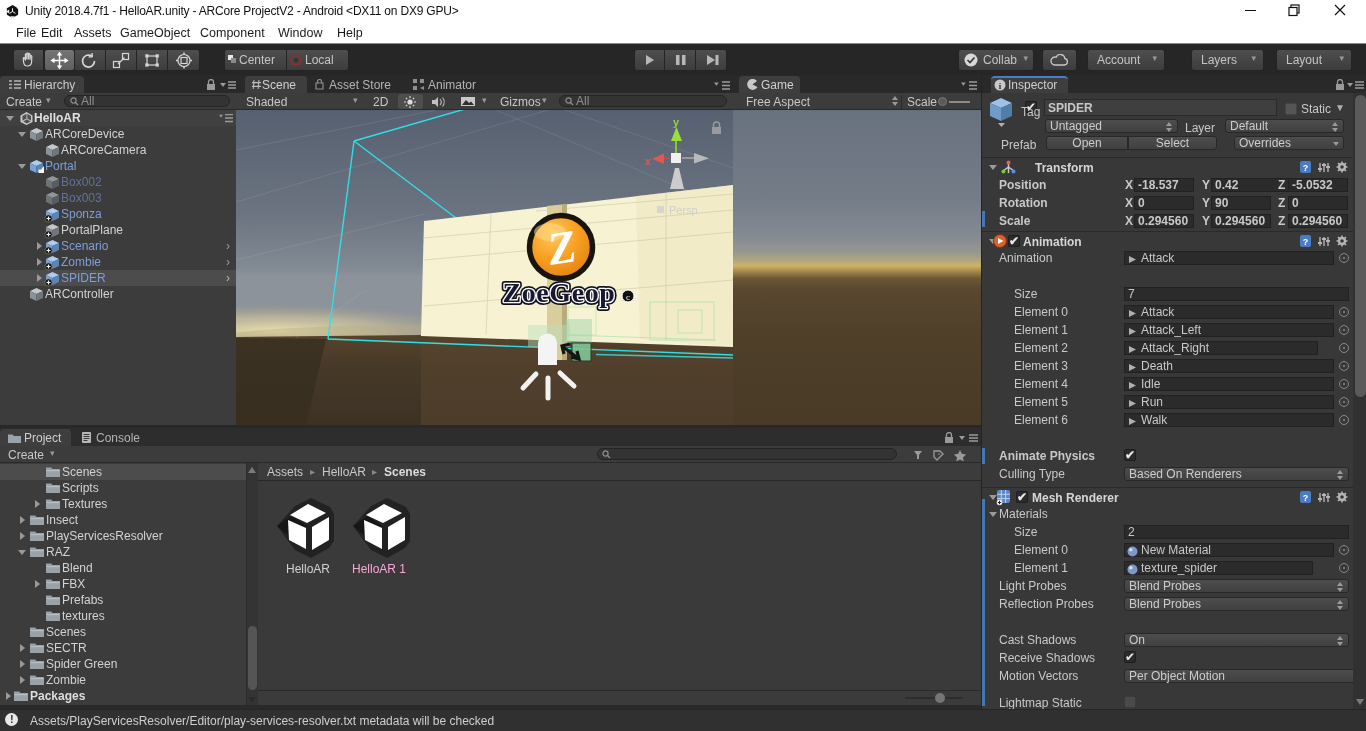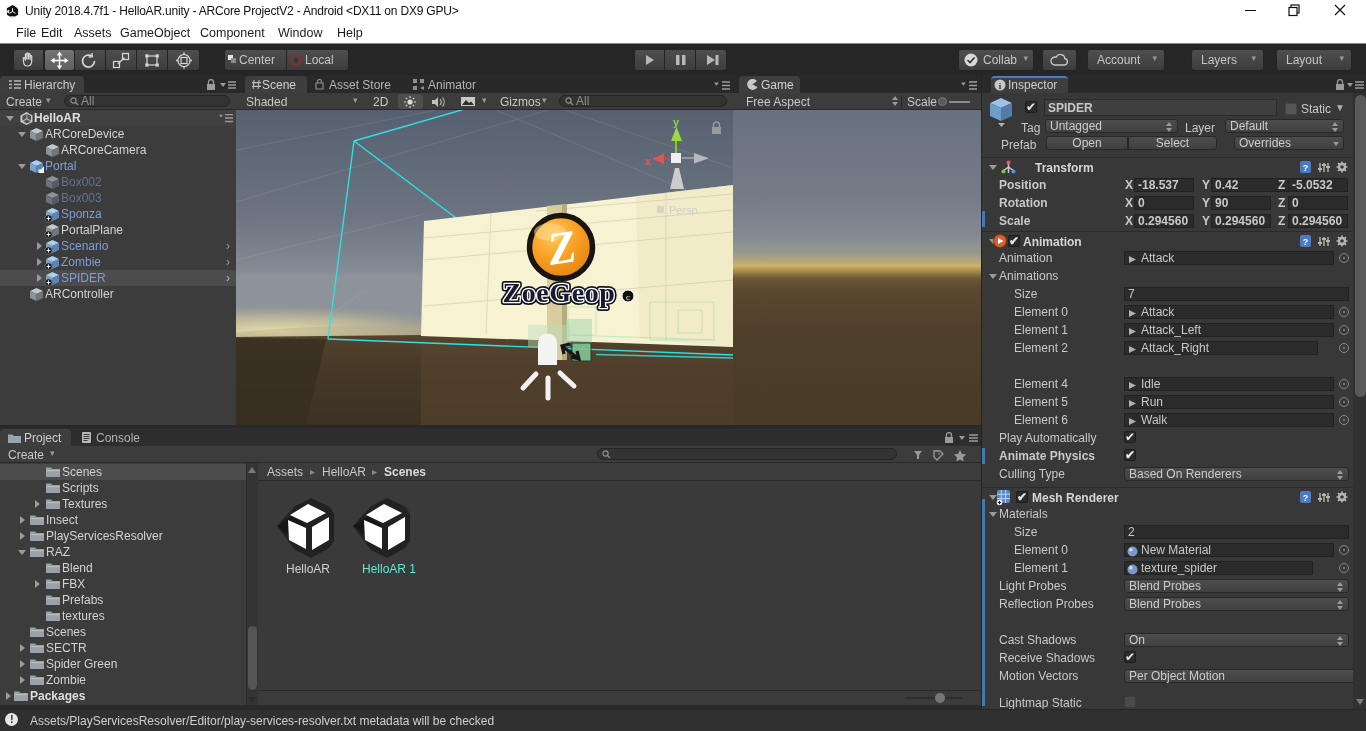--- a/index.html
+++ b/index.html
@@ -558,21 +558,21 @@
     <path fill="#9ec1e8" d="M12 1 L23 6 L12 11 L1 6 Z"></path>
         <path fill="#6f9cc9" d="M1 6 L12 11 L12 24 L1 19 Z"></path>
         <path fill="#537da9" d="M23 6 L12 11 L12 24 L23 19 Z"></path>
     <path d="M9 26 l3.5 4 3.5-4 Z" fill="#b0b0b0"></path>
   </svg>
   <div class="chk on" style="left:43px;top:26px"></div>
   <div class="fld" style="left:62px;top:24px;width:233px;height:17px;background:#3f3f3f;border-color:#2a2a2a"><b style="position:relative;top:2px">SPIDER</b></div>
   <div class="chk" style="left:303px;top:28px;background:#555;border-color:#444"></div>
   <div class="abs" style="left:319px;top:27px">Static</div>
   <span style="position:absolute;left:353px;top:27px;font-size:10px;color:#b0b0b0">▼</span>
-  <div class="abs" style="left:39px;top:46px">Tag</div>
+  <div class="abs" style="left:39px;top:30px">Tag</div>
   <div class="drop" style="left:63px;top:44px;width:133px"><span>Untagged</span><span class="updn"></span></div>
   <div class="abs" style="left:203px;top:46px">Layer</div>
   <div class="drop" style="left:243px;top:44px;width:119px"><span>Default</span><span class="updn"></span></div>
   <div class="abs" style="left:19px;top:63px">Prefab</div>
   <div class="drop" style="left:64px;top:61px;width:82px;border-radius:3px 0 0 3px;text-align:center">Open</div>
   <div class="drop" style="left:146px;top:61px;width:89px;border-radius:0 3px 3px 0;text-align:center">Select</div>
   <div class="drop" style="left:252px;top:61px;width:110px">Overrides<span style="position:absolute;right:4px;top:5px;width:0;height:0;border-left:3.5px solid transparent;border-right:3.5px solid transparent;border-top:4px solid #9a9a9a"></span></div>
 
   <div class="comphead" style="left:0;top:82px;width:449px">
     <span class="fold folddown" style="left:7px;top:7px"></span>
@@ -652,24 +652,20 @@
           </g>
     </svg>
   </div>
   <div class="irow" style="top:174px">
         <div class="ilabel" style="left:17px">Animation</div>
     <div class="objfld" style="left:142px;width:210px"><svg class="abs" style="left:3px;top:3px" width="9" height="9">
             <path d="M1 1 L8 4.5 L1 8 Z" fill="#b0b0b0"></path>
           </svg>Attack</div>
         <div class="pick" style="left:357px"></div>
       </div>
-  <div class="irow" style="top:192px">
-        <span class="fold folddown" style="left:7px;top:7px"></span>
-        <div class="ilabel" style="left:17px">Animations</div>
-      </div>
   <div class="irow" style="top:210px">
         <div class="ilabel" style="left:32px">Size</div>
         <div class="fld" style="left:142px;width:225px">7</div>
       </div>
   <div class="irow" style="top:228px">
         <div class="ilabel" style="left:32px">Element 0</div>
     <div class="objfld" style="left:142px;width:210px"><svg class="abs" style="left:3px;top:3px" width="9" height="9">
             <path d="M1 1 L8 4.5 L1 8 Z" fill="#b0b0b0"></path>
           </svg>Attack</div>
         <div class="pick" style="left:357px"></div>
@@ -681,44 +677,47 @@
           </svg>Attack_Left</div>
         <div class="pick" style="left:357px"></div>
       </div>
   <div class="irow" style="top:264px">
         <div class="ilabel" style="left:32px">Element 2</div>
     <div class="objfld" style="left:142px;width:194px"><svg class="abs" style="left:3px;top:3px" width="9" height="9">
             <path d="M1 1 L8 4.5 L1 8 Z" fill="#b0b0b0"></path>
           </svg>Attack_Right</div>
         <div class="pick" style="left:357px"></div>
       </div>
+  <div class="irow" style="top:282px">
+        <div class="ilabel" style="left:32px">Element 3</div>
+    <div class="objfld" style="left:142px;width:210px"><svg class="abs" style="left:3px;top:3px" width="9" height="9">
+            <path d="M1 1 L8 4.5 L1 8 Z" fill="#b0b0b0"></path>
+          </svg>Death</div>
+        <div class="pick" style="left:357px"></div>
+      </div>
   <div class="irow" style="top:300px">
         <div class="ilabel" style="left:32px">Element 4</div>
     <div class="objfld" style="left:142px;width:210px"><svg class="abs" style="left:3px;top:3px" width="9" height="9">
             <path d="M1 1 L8 4.5 L1 8 Z" fill="#b0b0b0"></path>
           </svg>Idle</div>
         <div class="pick" style="left:357px"></div>
       </div>
   <div class="irow" style="top:318px">
         <div class="ilabel" style="left:32px">Element 5</div>
     <div class="objfld" style="left:142px;width:210px"><svg class="abs" style="left:3px;top:3px" width="9" height="9">
             <path d="M1 1 L8 4.5 L1 8 Z" fill="#b0b0b0"></path>
           </svg>Run</div>
         <div class="pick" style="left:357px"></div>
       </div>
   <div class="irow" style="top:336px">
         <div class="ilabel" style="left:32px">Element 6</div>
     <div class="objfld" style="left:142px;width:210px"><svg class="abs" style="left:3px;top:3px" width="9" height="9">
             <path d="M1 1 L8 4.5 L1 8 Z" fill="#b0b0b0"></path>
           </svg>Walk</div>
         <div class="pick" style="left:357px"></div>
-      </div>
-  <div class="irow" style="top:354px">
-        <div class="ilabel" style="left:17px">Play Automatically</div>
-        <div class="chk on" style="left:142px;top:2px"></div>
       </div>
   <div class="irow" style="top:390px">
         <div class="ilabel" style="left:17px">Culling Type</div>
         <div class="drop" style="left:142px;width:225px">Based On Renderers<span class="updn"></span></div>
       </div>
   <div class="irow" style="top:372px;font-weight:bold">
         <div class="ilabel" style="left:17px">Animate Physics</div>
         <div class="chk on" style="left:142px;top:2px"></div>
       </div>
 
@@ -946,21 +945,21 @@
     <svg class="abs" style="left:94px;top:34px" width="64" height="62" viewBox="0 0 64 62">
       <g>
         <path fill="#222222" d="M1 29 L19 9 L35 1 L54 10 L58 17 L58 44 L53 51 L35 61 L19 53 Z"></path>
         <path fill="#16161a" d="M1 29 L16 19 L30 29 L16 41 Z"></path>
         <path fill="#ffffff" d="M32 7 L50 16 L31 26 L14 18 Z"></path>
         <path fill="#ffffff" d="M36 30 L53 20 L53 43 L36 53 Z"></path>
         <path fill="#ffffff" d="M12 23 L30 31 L30 52 L13 43 Z"></path>
       </g>
     </svg>
     <div class="abs" style="left:18px;top:99px;width:64px;text-align:center;color:#d2d2d2">HelloAR</div>
-    <div class="abs" style="left:94px;top:99px;width:64px;text-align:right;color:#5eead4">HelloAR 1</div>
+    <div class="abs" style="left:94px;top:99px;width:64px;text-align:left;color:#f9a8d4">HelloAR 1</div>
 
     <div class="abs" style="left:0;top:227px;width:723px;height:15px;background:#3b3b3b;border-top:1px solid #2a2a2a"></div>
     <div class="abs" style="left:647px;top:234px;width:58px;height:2px;background:#2d2d2d"></div>
     <div class="abs" style="left:677px;top:230px;width:10px;height:10px;border-radius:50%;background:#757575"></div>
   </div>
   <div class="abs" style="left:0;top:277px;width:981px;height:5px;background:#2a2a2a"></div>
 </div>
 
 <div id="statusbar" class="abs" style="left:0;top:709px;width:1366px;height:22px;background:#303030;border-top:1px solid #262626">
   <div class="abs" style="left:5px;top:3px;width:13px;height:13px;border-radius:50%;background:#e8e8e8"></div>

